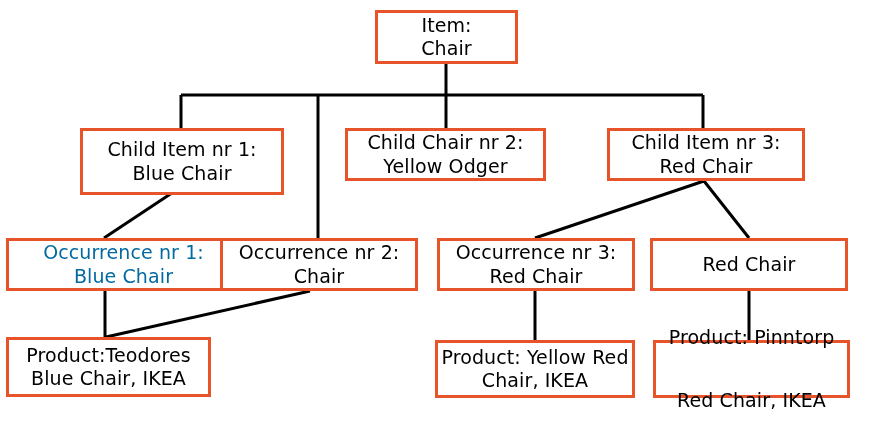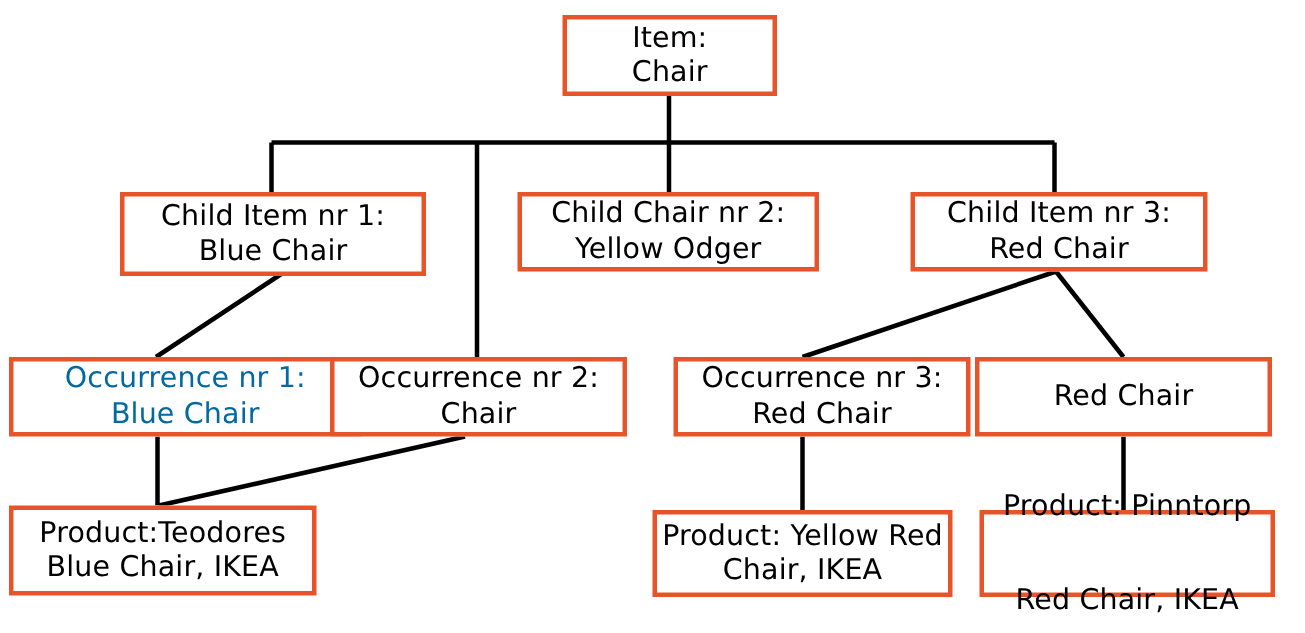--- a/index.html
+++ b/index.html
@@ -66,41 +66,41 @@
       <path d="M 310,291 L 106,337" stroke="#000000" stroke-width="3" fill="none" stroke-linecap="butt"></path>
       <path d="M 535,291 L 535,340" stroke="#000000" stroke-width="3" fill="none" stroke-linecap="butt"></path>
       <path d="M 749,291 L 749,340" stroke="#000000" stroke-width="3" fill="none" stroke-linecap="butt"></path>
     </svg>
 
   <div id="node-layer">
       <div class="node-box" style="left: 375px; top: 10px; width: 143px; height: 54px; border-color: rgb(232, 84, 42); background: rgb(255, 255, 255); color: rgb(0, 0, 0);">
         <span class="node-line">Item:</span>
         <span class="node-line">Chair</span>
       </div>
-      <div class="node-box" style="left: 80px; top: 128px; width: 204px; height: 56px; border-color: rgb(232, 84, 42); background: rgb(255, 255, 255); color: rgb(0, 0, 0);">
+      <div class="node-box" style="left: 80px; top: 128px; width: 204px; height: 67px; border-color: rgb(232, 84, 42); background: rgb(255, 255, 255); color: rgb(0, 0, 0);">
         <span class="node-line">Child Item nr 1:</span>
         <span class="node-line">Blue Chair</span>
       </div>
       <div class="node-box" style="left: 345px; top: 128px; width: 201px; height: 53px; border-color: rgb(232, 84, 42); background: rgb(255, 255, 255); color: rgb(0, 0, 0);">
         <span class="node-line">Child Chair nr 2:</span>
         <span class="node-line">Yellow Odger</span>
       </div>
       <div class="node-box" style="left: 607px; top: 128px; width: 198px; height: 53px; border-color: rgb(232, 84, 42); background: rgb(255, 255, 255); color: rgb(0, 0, 0);">
         <span class="node-line">Child Item nr 3:</span>
         <span class="node-line">Red Chair</span>
       </div>
       <div class="node-box" style="left: 6px; top: 238px; width: 235px; height: 53px; border-color: rgb(232, 84, 42); background: rgb(255, 255, 255); color: #0369a1;">
         <span class="node-line">Occurrence nr 1:</span>
         <span class="node-line">Blue Chair</span>
       </div>
       <div class="node-box" style="left: 220px; top: 238px; width: 198px; height: 53px; border-color: rgb(232, 84, 42); background: rgb(255, 255, 255); color: rgb(0, 0, 0);">
         <span class="node-line">Occurrence nr 2:</span>
         <span class="node-line">Chair</span>
       </div>
-      <div class="node-box" style="left: 437px; top: 238px; width: 198px; height: 53px; border-color: rgb(232, 84, 42); background: rgb(255, 255, 255); color: rgb(0, 0, 0); margin-left: 12px;">
+      <div class="node-box" style="left: 437px; top: 238px; width: 198px; height: 53px; border-color: rgb(232, 84, 42); background: rgb(255, 255, 255); color: rgb(0, 0, 0);">
         <span class="node-line">Occurrence nr 3:</span>
         <span class="node-line">Red Chair</span>
       </div>
       <div class="node-box" style="left: 650px; top: 238px; width: 198px; height: 53px; border-color: rgb(232, 84, 42); background: rgb(255, 255, 255); color: rgb(0, 0, 0);">
         <span class="node-line">Red Chair</span>
       </div>
       <div class="node-box" style="left: 6px; top: 337px; width: 205px; height: 60px; border-color: rgb(232, 84, 42); background: rgb(255, 255, 255); color: rgb(0, 0, 0);">
         <span class="node-line">Product:Teodores</span>
         <span class="node-line">Blue Chair, IKEA</span>
       </div>

